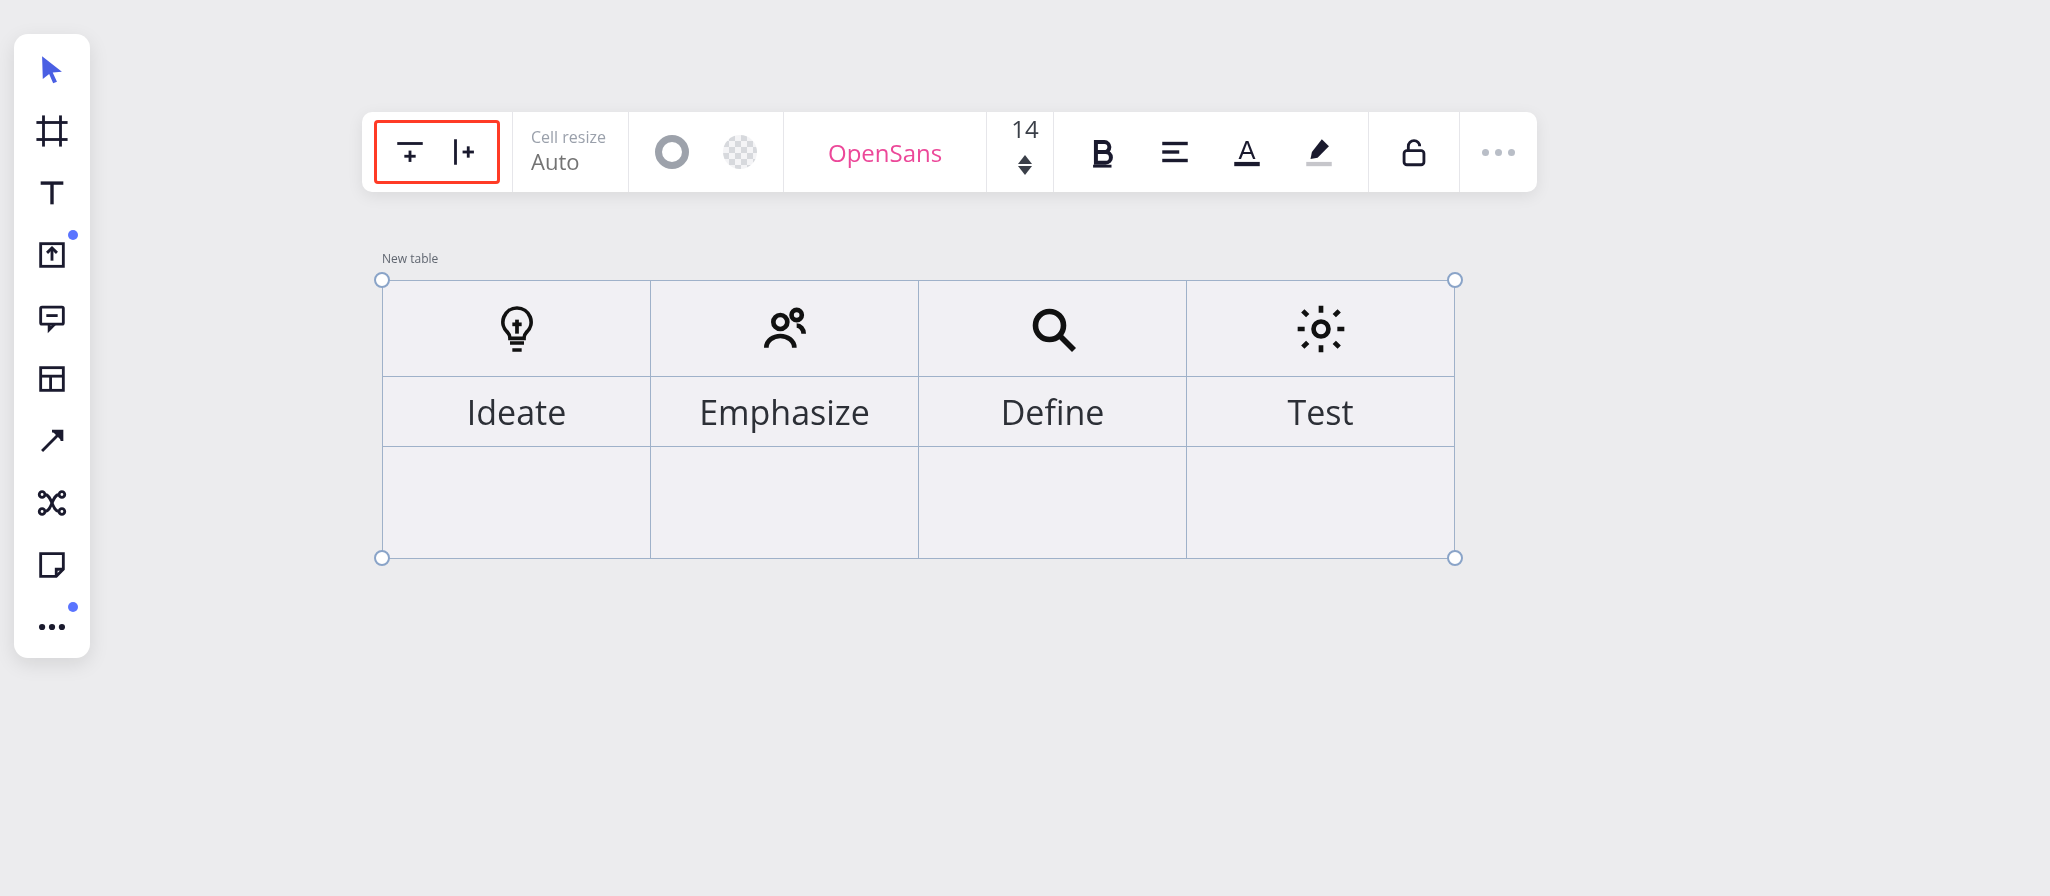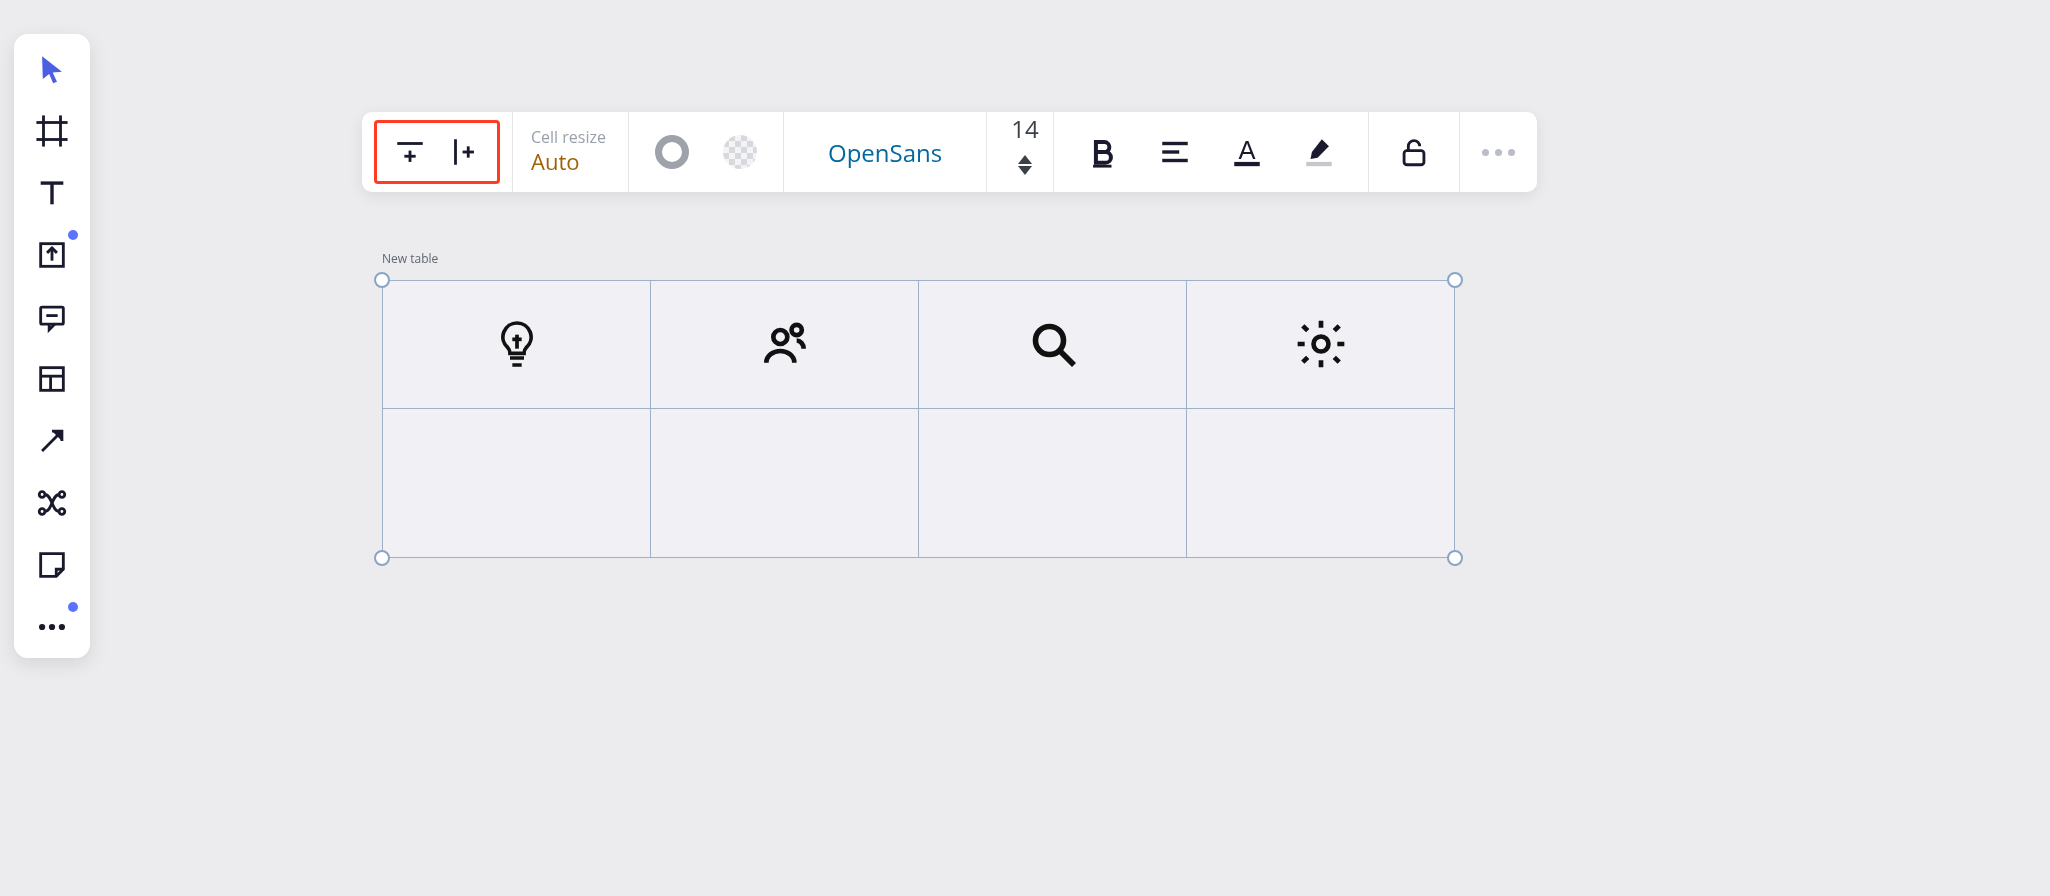--- a/index.html
+++ b/index.html
@@ -74,23 +74,23 @@
   .highlight-box {
     border: 3px solid #ff3b26;
     border-radius: 4px;
     height: 64px;
     display:flex; align-items:center;
     padding: 0 6px;
   }
 
   .cell-resize-group { flex-direction: column; align-items:flex-start; justify-content:center; padding: 0 22px 0 18px; gap:3px;}
   .cell-resize-label { font-size: 16px; color:#9aa0ab; line-height:1; }
-  .cell-resize-value { font-size: 22px; color:#a16207; line-height:1.2; }
-
-  .font-name { font-size: 24px; color:#0369a1; padding: 0 28px; }
+  .cell-resize-value { font-size: 22px; color:#737373; line-height:1.2; }
+
+  .font-name { font-size: 24px; color:#ec4899; padding: 0 28px; }
   .font-size-group { gap:10px; padding:0 14px 0 24px;flex-direction:column; }
   .font-size-value { font-size: 24px; color:#3a3f48; }
   .stepper { display:flex; flex-direction:column; gap:2px; }
   .stepper .tri { width:0;height:0;border-left:7px solid transparent;border-right:7px solid transparent; cursor:pointer;}
   .stepper .up { border-bottom:9px solid #3a3f48; }
   .stepper .down { border-top:9px solid #3a3f48; }
 
   .format-group { gap: 18px; padding:0 22px; }
   .lock-group { padding: 0 18px; }
   .more-group { padding: 0 22px; }
@@ -364,20 +364,26 @@
       </td>
       <td>
         <span class="cell-icon">
           <svg viewBox="0 0 24 24" fill="none" stroke="#111" stroke-width="2">
                 <circle cx="12" cy="12" r="3.2"></circle>
                 <path d="M12 2v3M12 19v3M4.2 4.2l2.1 2.1M17.7 17.7l2.1 2.1M2 12h3M19 12h3M4.2 19.8l2.1-2.1M17.7 6.3l2.1-2.1"></path>
               </svg>
         </span>
       </td>
     </tr>
+    <tr class="label-row">
+      <td>Ideate</td>
+      <td>Emphasize</td>
+      <td>Define</td>
+      <td>Test</td>
+    </tr>
     <tr class="empty-row">
       <td></td>
       <td></td>
       <td></td>
       <td></td>
     </tr>
   </tbody>
     </table>
   <div class="sel-handle tl"></div>
   <div class="sel-handle tr"></div>

